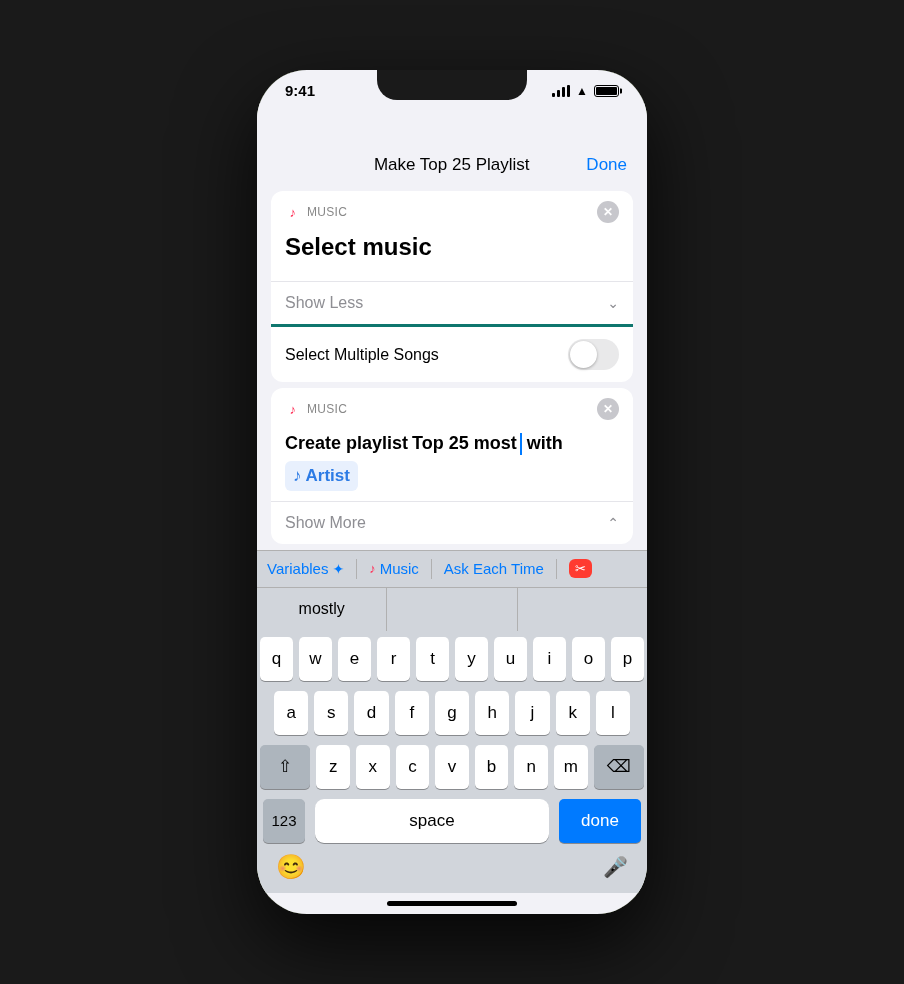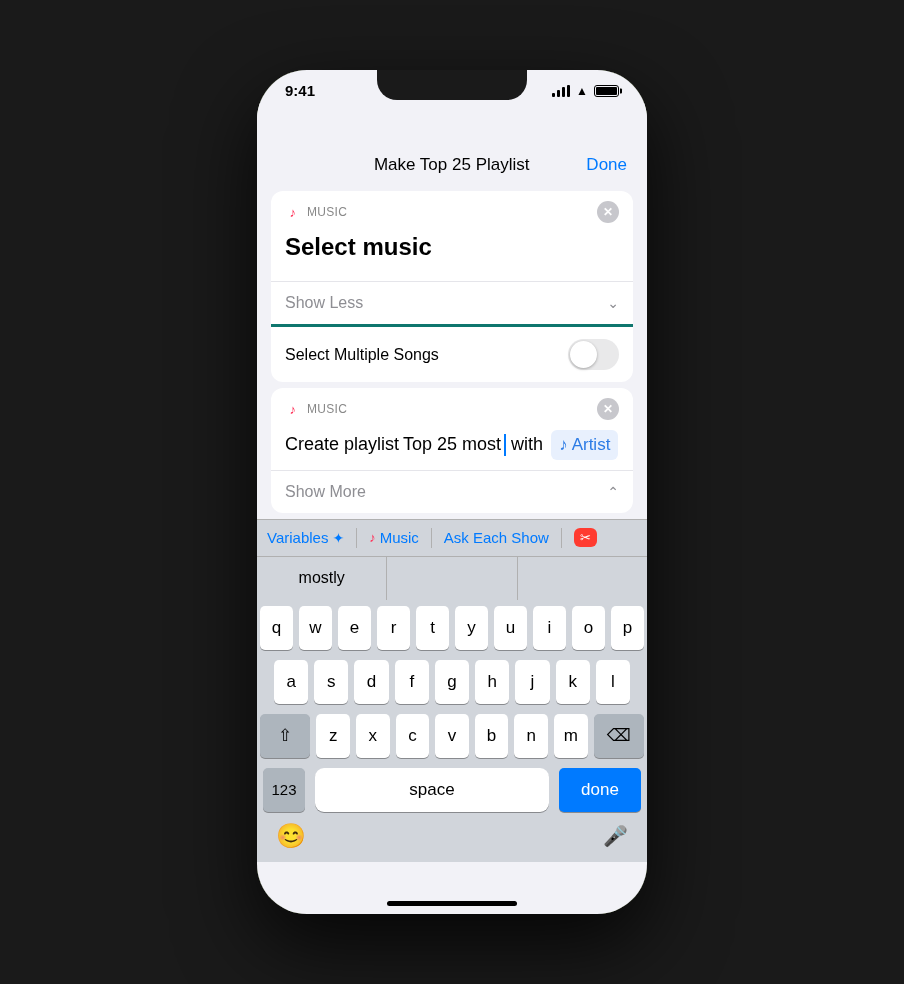--- a/index.html
+++ b/index.html
@@ -236,21 +236,21 @@
       height: 27px;
       background: #fff;
       border-radius: 50%;
       box-shadow: 0 1px 3px rgba(0,0,0,0.3);
       transition: left 0.2s;
     }
 
     
     .create-playlist-text {
       font-size: 18px;
-      font-weight: 400;
+      font-weight: 700;
       color: #000;
       padding: 4px 14px 10px;
       line-height: 1.5;
       display: flex;
       flex-wrap: wrap;
       align-items: center;
       gap: 4px;
     }
 
     .playlist-token {
@@ -530,21 +530,21 @@
         <span>Variables</span>
         <span class="toolbar-wand">✦</span>
       </div>
       <div class="toolbar-divider"></div>
       <div class="toolbar-item">
         <span style="color:#ff2d55;font-size:13px">♪</span>
         <span>Music</span>
       </div>
       <div class="toolbar-divider"></div>
       <div class="toolbar-item">
-        <span>Ask Each Show</span>
+        <span>Ask Each Time</span>
       </div>
       <div class="toolbar-divider"></div>
       <div class="toolbar-red">
         <span>✂</span>
       </div>
     </div>
 
     <div class="autocomplete-bar">
       <div class="autocomplete-item">
         <span>mostly</span>

